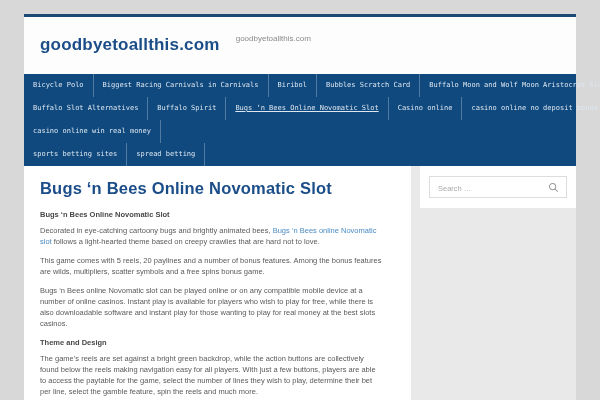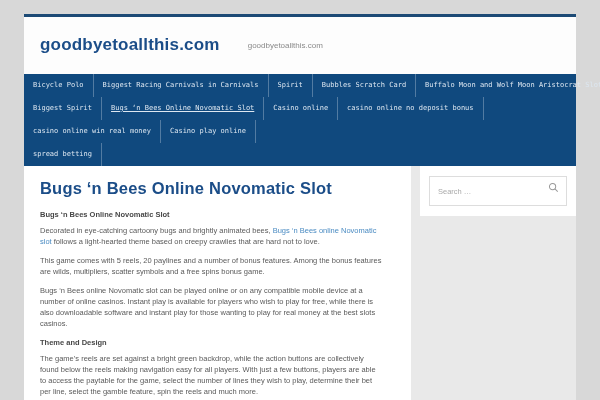--- a/index.html
+++ b/index.html
@@ -17,22 +17,21 @@
     width: 552px;
     margin: 14px auto 0 auto;
   }
 
   
   .site-header {
     background: #fdfdfd;
     border-top: 3px solid #1c4a75;
     padding: 17px 16px 18px 16px;
     display: flex;
-    align-items: center;
-    gap: 12px;
+    align-items: flex-start;
   }
   .site-title {
     color: #1b4d88;
     font-size: 17px;
     line-height: 22px;
     font-weight: bold;
     letter-spacing: 0.2px;
     text-decoration: none;
   }
   .site-tagline {
@@ -107,21 +106,21 @@
     box-sizing: border-box;
   }
   .search-widget {
     background: #ffffff;
     padding: 10px 9px;
   }
   .search-box {
     position: relative;
     border: 1px solid #dddddd;
     background: #ffffff;
-    height: 30px;
+    height: 22px;
     box-sizing: border-box;
   }
   .search-input {
     border: none;
     outline: none;
     width: 100%;
     height: 100%;
     box-sizing: border-box;
     padding: 0 24px 0 8px;
     font-family: "Liberation Sans", sans-serif;
@@ -149,35 +148,36 @@
   <header class="site-header">
     <a class="site-title" href="#">goodbyetoallthis.com</a>
     <span class="site-tagline">goodbyetoallthis.com</span>
   </header>
 
   <nav class="main-nav">
 
   <div class="nav-row">
         <a href="#" class="nav-item">Bicycle Polo</a>
         <a href="#" class="nav-item">Biggest Racing Carnivals in Carnivals</a>
-        <a href="#" class="nav-item">Spirit</a>
+        <a href="#" class="nav-item">Biribol</a>
         <a href="#" class="nav-item">Bubbles Scratch Card</a>
         <a href="#" class="nav-item">Buffalo Moon and Wolf Moon Aristocrat Slot</a>
       </div>
       <div class="nav-row">
-        <a href="#" class="nav-item">Biggest Spirit</a>
+        <a href="#" class="nav-item">Buffalo Slot Alternatives</a>
+        <a href="#" class="nav-item">Buffalo Spirit</a>
         <a href="#" class="nav-item active">Bugs ‘n Bees Online Novomatic Slot</a>
         <a href="#" class="nav-item">Casino online</a>
         <a href="#" class="nav-item">casino online no deposit bonus</a>
       </div>
       <div class="nav-row">
         <a href="#" class="nav-item">casino online win real money</a>
-        <a href="#" class="nav-item">Casino play online</a>
       </div>
       <div class="nav-row">
+        <a href="#" class="nav-item">sports betting sites</a>
         <a href="#" class="nav-item">spread betting</a>
       </div>
     </nav>
 
   <div class="content">
 
     <main class="article">
       <h1>Bugs ‘n Bees Online Novomatic Slot</h1>
       <div>
 

